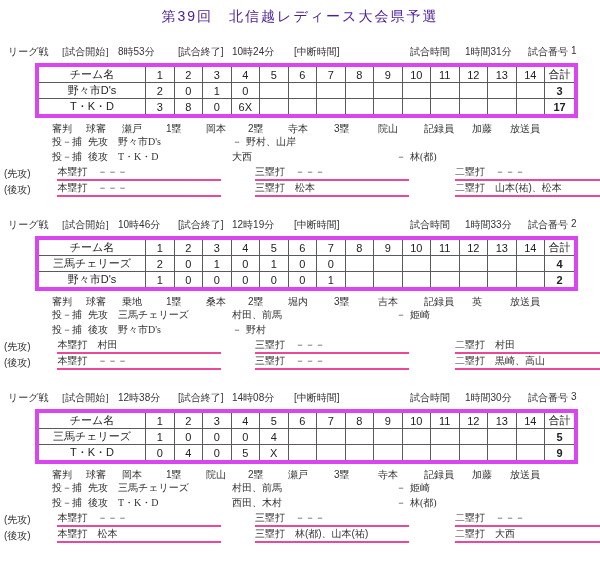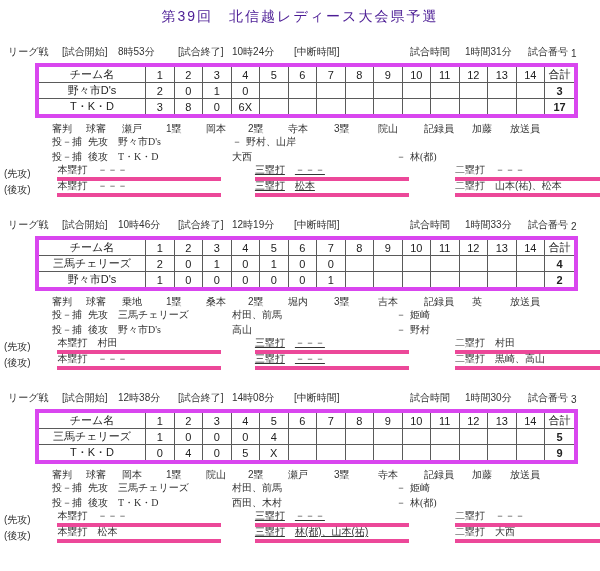--- a/index.html
+++ b/index.html
@@ -8,25 +8,25 @@
     font-family:"Liberation Sans","DejaVu Sans",sans-serif;
     -webkit-font-smoothing:antialiased;overflow:hidden;
   }
   .page-title{
     text-align:center;font-size:14px;letter-spacing:2px;
     padding-top:8px;height:22px;color:#4c1d95;
   }
   .game{margin-bottom:21px;}
   
   .info-line{
-    display:flex;align-items:flex-end;font-size:10px;
+    display:flex;align-items:flex-start;font-size:10px;
     padding-left:8px;margin-top:15px;height:14px;white-space:nowrap;color:#333;
   }
   .info-line .w-type{width:54px;}
-  .info-line .w-lbl-start{width:56px;}
+  .info-line .w-lbl-start{width:56px;font-family:Liberation Serif, serif;}
   .info-line .w-start{width:60px;}
   .info-line .w-lbl-end{width:54px;}
   .info-line .w-end{width:62px;}
   .info-line .w-lbl-int{width:58px;}
   .info-line .w-int{width:58px;}
   .info-line .w-lbl-dur{width:55px;}
   .info-line .w-dur{width:63px;}
   .info-line .w-lbl-no{margin-left:0;}
   .info-line .w-no{margin-left:3px;}
   
@@ -57,23 +57,23 @@
   .officials-line .o11{width:38px;} .officials-line .o12{width:40px;}
   .battery-line .b1{width:36px;} .battery-line .b2{width:30px;}
   .battery-line .b3{width:114px;} .battery-line .b4{width:164px;}
   .battery-line .b5{width:14px;}
   
   .xbh-row{
     display:flex;align-items:flex-end;font-size:10px;color:#333;
     padding-left:4px;height:16px;white-space:nowrap;gap:20px;
   }
   .xbh-side{width:36px;}
-  .xbh-group{border-bottom:4px solid #ec4899;display:flex;align-items:baseline;}
+  .xbh-group{border-bottom:2px solid #ec4899;display:flex;align-items:baseline;}
   .xbh-g1{width:176px;}
-  .xbh-g2{width:166px;margin-left:14px;text-decoration:underline;}
+  .xbh-g2{width:166px;margin-left:14px;}
   .xbh-g3{width:156px;margin-left:26px;}
   .xbh-val{margin-left:10px;}
 </style>
 </head>
 <body>
 
 <div class="page-title">第39回　北信越レディース大会県予選</div>
 
 <div id="games">
   <div class="game">
@@ -302,21 +302,20 @@
       <span class="b2">先攻</span>
       <span class="b3">三馬チェリーズ</span>
       <span class="b4">村田、前馬</span>
       <span class="b5">－</span>
       <span>姫崎</span>
     </div>
     <div class="battery-line">
       <span class="b1">投－捕</span>
       <span class="b2">後攻</span>
       <span class="b3">野々市D's</span>
-      <span class="b4">高山</span>
       <span class="b5">－</span>
       <span>野村</span>
     </div>
     <div class="xbh-row">
       <span class="xbh-side">(先攻)</span>
       <span class="xbh-group xbh-g1">
         <span>本塁打</span>
         <span class="xbh-val">村田</span>
       </span>
       <span class="xbh-group xbh-g2">

